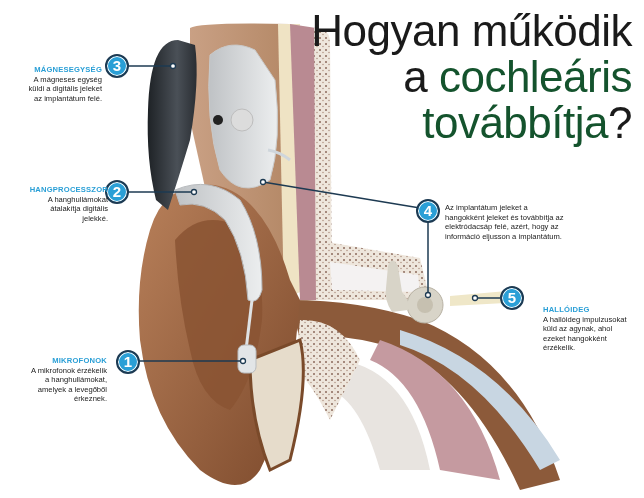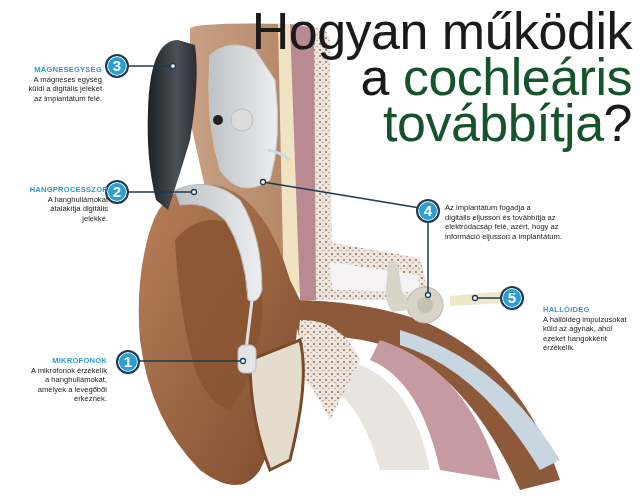--- a/index.html
+++ b/index.html
@@ -3,21 +3,21 @@
 <meta charset="utf-8">
 <style>
   html, body { margin: 0; padding: 0; }
   body {
     width: 644px; height: 498px; position: relative; overflow: hidden;
     background: #ffffff; font-family: "Liberation Sans", sans-serif;
   }
   .title {
     position: absolute; right: 12px; top: 8px; text-align: right;
     font-family: "Liberation Sans", sans-serif; font-weight: 300;
-    font-size: 52px; line-height: 46px; color: #1a1a1a; letter-spacing: -0.5px;
+    font-size: 44px; line-height: 46px; color: #1a1a1a; letter-spacing: -0.5px;
   }
   .title .accent { color: #14532d; }
   .label { position: absolute; font-size: 7.6px; line-height: 9.6px; color: #222; }
   .label .head { color: #2a9fd6; font-weight: bold; letter-spacing: 0.2px; }
   .label.right { text-align: right; }
   .label.left { text-align: left; }
   .badge {
     position: absolute; width: 20px; height: 20px; border-radius: 50%;
     background: #2a9fd6; border: 2px solid #1d3a52; color: #fff;
     font-size: 15px; font-weight: bold; line-height: 20px; text-align: center;
@@ -133,22 +133,22 @@
 <div class="label right" style="right:537px; top:356px; width:110px;">
   <div class="head">MIKROFONOK</div>
   <div>A mikrofonok érzékelik</div>
   <div>a hanghullámokat,</div>
   <div>amelyek a levegőből</div>
   <div>érkeznek.</div>
 </div>
 
 <div class="badge" style="left:416px; top:199px;">4</div>
 <div class="label left" style="left:445px; top:203px; width:170px;">
-  <div>Az implantátum fogadja a</div>
-  <div>digitális eljusson és továbbítja az</div>
+  <div>Az implantátum jeleket a</div>
+  <div>hangokként jeleket és továbbítja az</div>
   <div>elektródacsáp felé, azért, hogy az</div>
   <div>információ eljusson a implantátum.</div>
 </div>
 
 <div class="badge" style="left:500px; top:286px;">5</div>
 <div class="label left" style="left:543px; top:294px; width:110px;margin-top:11px;">
   <div class="head">HALLÓIDEG</div>
   <div>A hallóideg impulzusokat</div>
   <div>küld az agynak, ahol</div>
   <div>ezeket hangokként</div>

